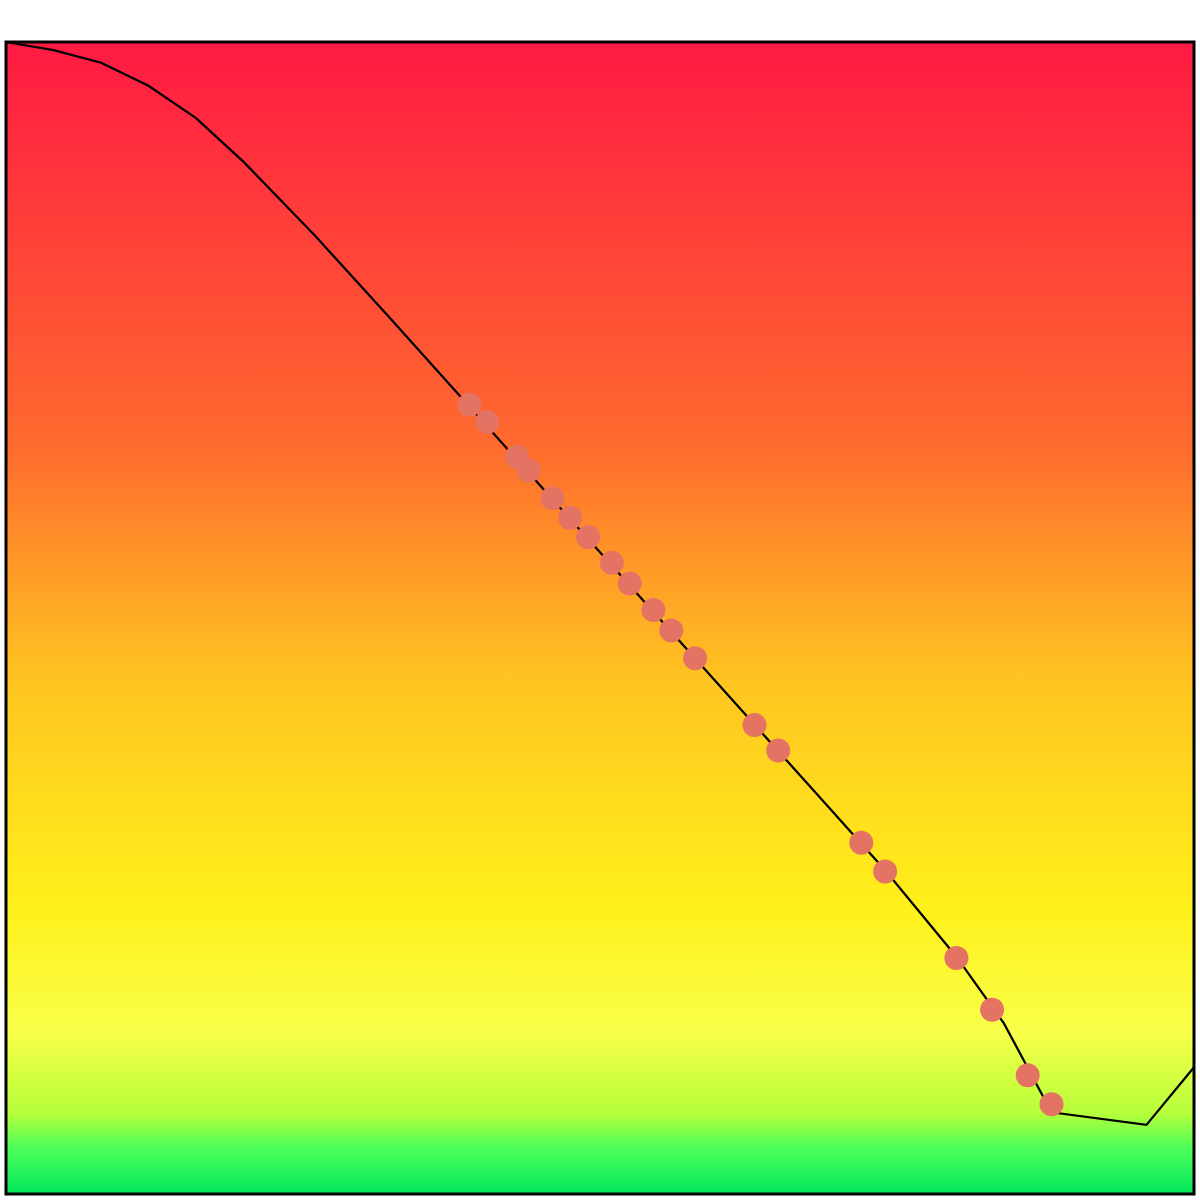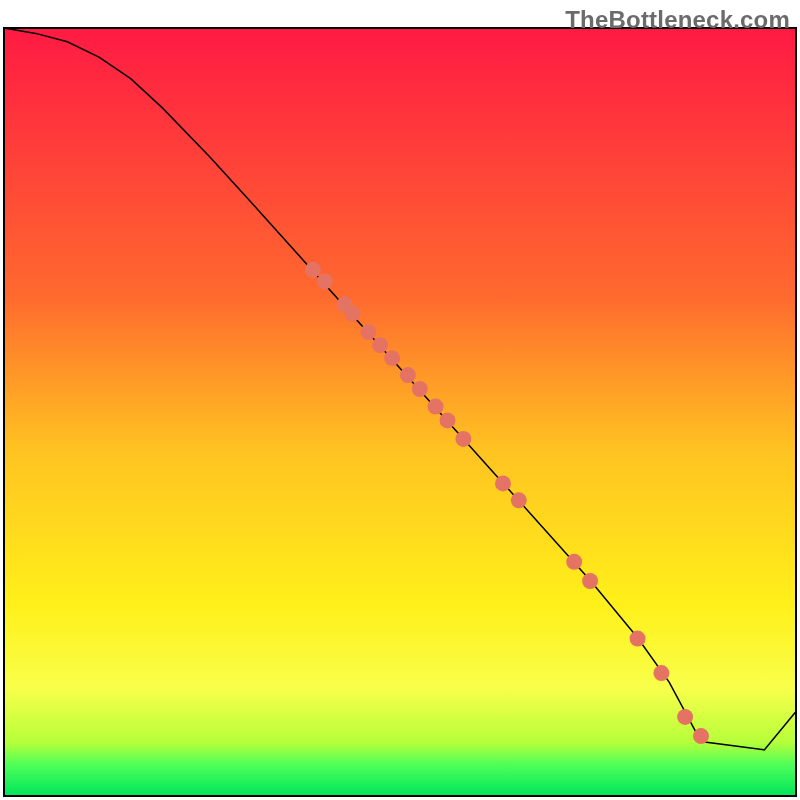--- a/index.html
+++ b/index.html
@@ -70,14 +70,13 @@
         <circle cx="518.8" cy="500.3" r="8" fill="#e57363"></circle>
         <circle cx="574.2" cy="561.8" r="8" fill="#e57363"></circle>
         <circle cx="590.1" cy="581.0" r="8" fill="#e57363"></circle>
         <circle cx="637.6" cy="638.6" r="8" fill="#e57363"></circle>
         <circle cx="661.4" cy="673.1" r="8" fill="#e57363"></circle>
         <circle cx="685.1" cy="716.9" r="8" fill="#e57363"></circle>
         <circle cx="701.0" cy="736.1" r="8" fill="#e57363"></circle>
       </g>
   </svg>
 
-  <div class="watermark">TheBottleneck.com</div>
 </div>
 
 </body></html>

